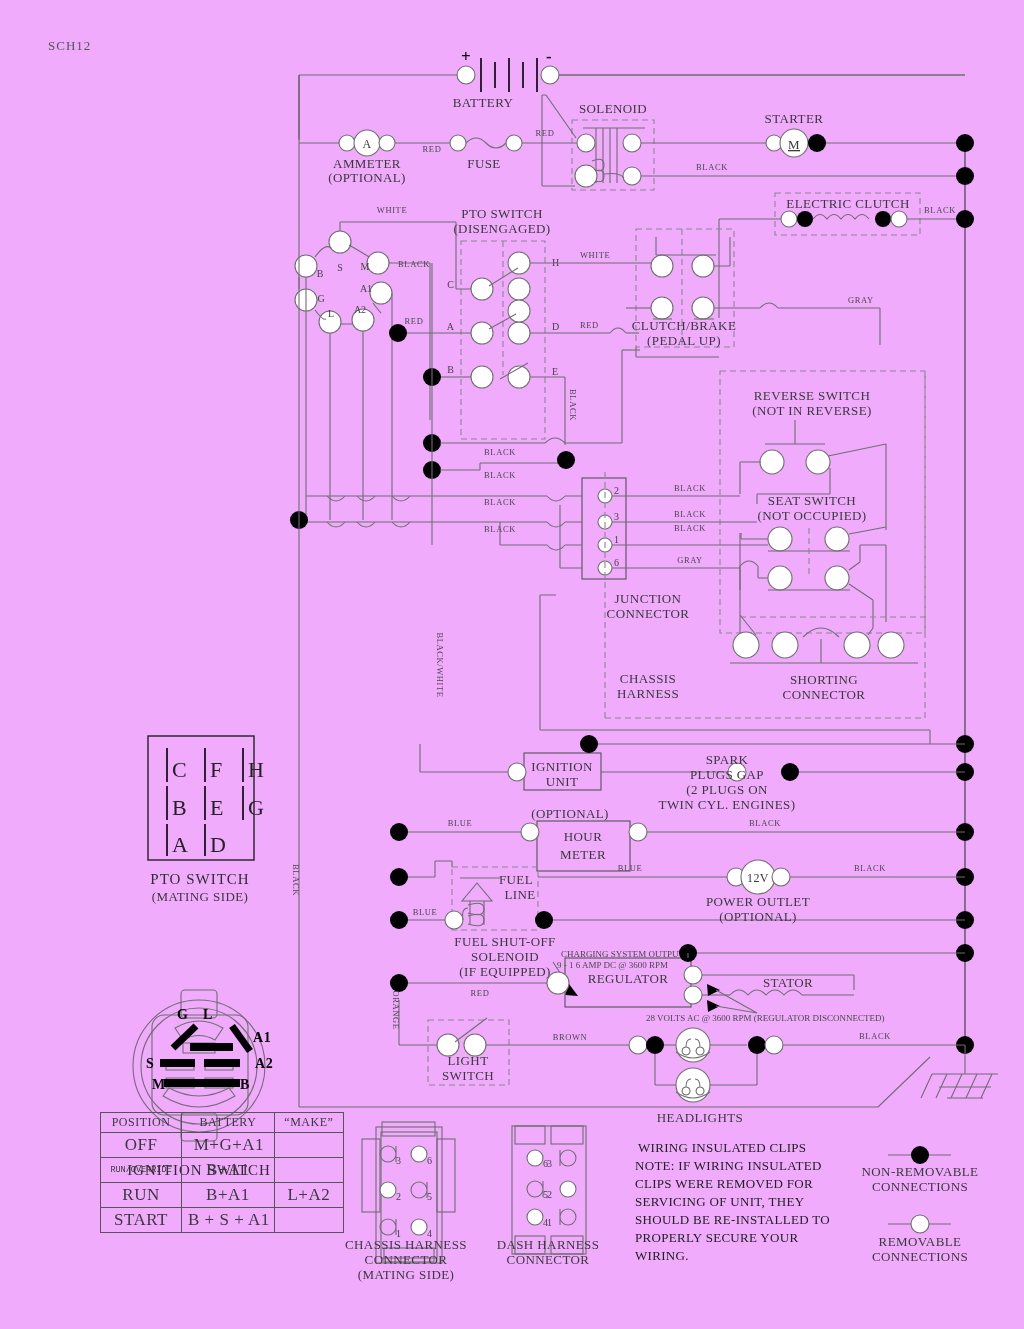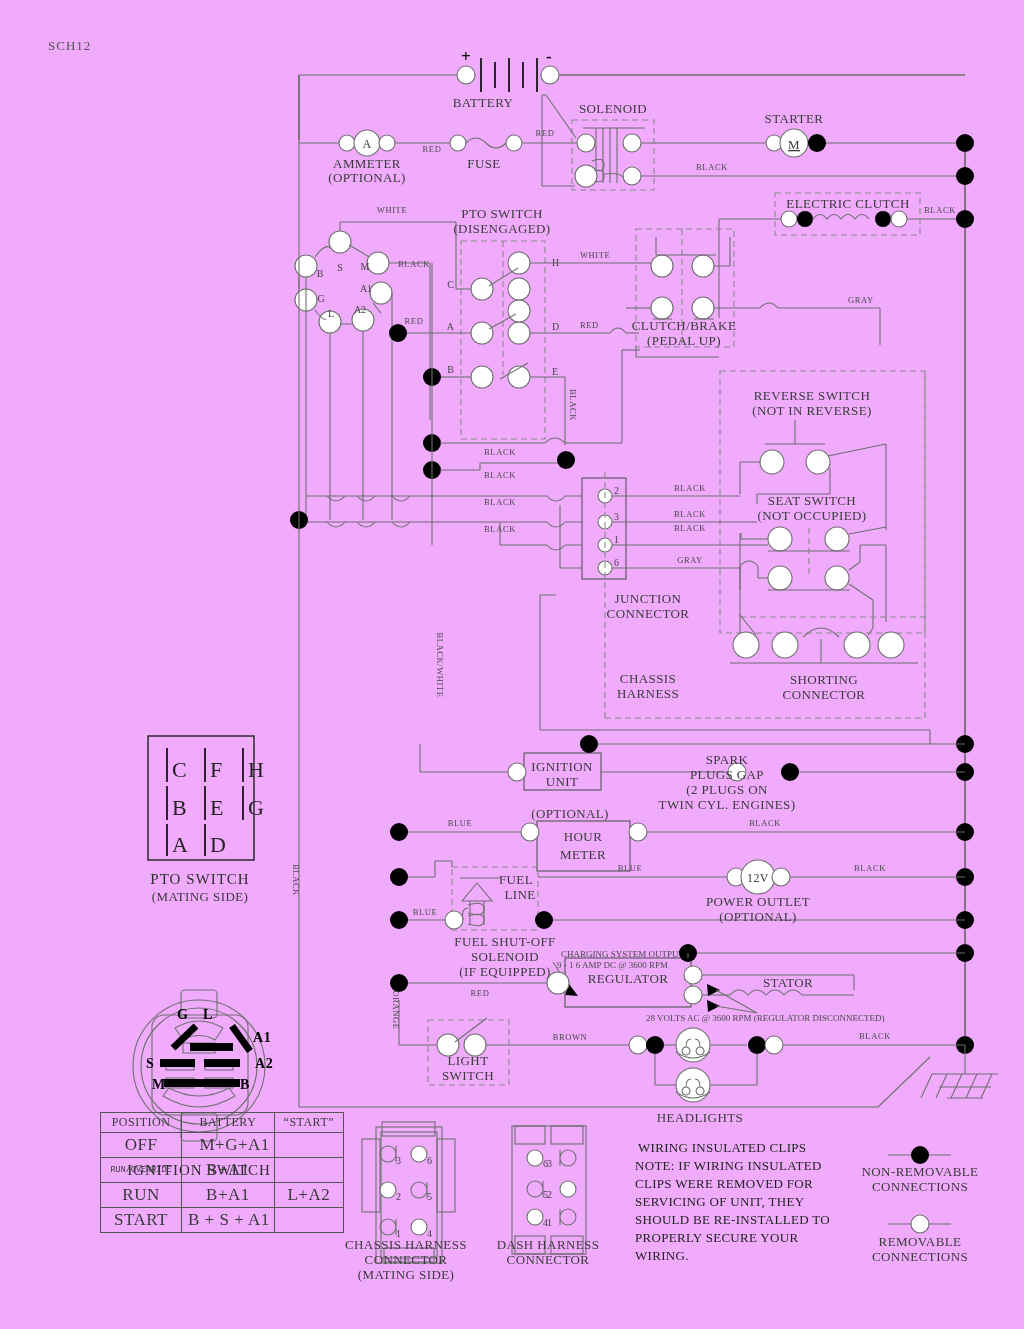--- a/index.html
+++ b/index.html
@@ -20,21 +20,21 @@
   .pin{font-size:10px;fill:#444;}
   .tiny{font-size:9px;fill:#4a4a4a;}
   .note{font-size:13px;fill:#222;letter-spacing:.3px;}
   .big{font-size:14px;letter-spacing:.6px;fill:#2e2e2e;}
   .sch{font-size:13px;fill:#555;letter-spacing:1px;}
   .tblw{border-collapse:collapse;}
   .tblw td{border:1px solid #555;font-size:17px;text-align:center;padding:2px 4px;color:#3a3a3a;
            font-family:"Liberation Serif",serif;letter-spacing:.5px;white-space:nowrap;}
   .tblw td.hd{font-size:12px;}
   .tblw td.sm{font-size:8.5px;letter-spacing:0;font-family:Liberation Mono, monospace;}
-  .tblw td.lf{text-align:right;padding-left:6px;}
+  .tblw td.lf{text-align:center;padding-left:6px;}
   #igtbl{position:absolute;left:100px;top:1112px;}
   #igtbl td:first-child{width:72px;}
   #igtbl td:nth-child(2){width:72px;}
   #igtbl td:nth-child(3){width:60px;}
 </style>
 </head>
 <body>
 
 <div id="root">
 
@@ -598,21 +598,21 @@
     <text class="lbl" x="920" y="1261" text-anchor="middle">CONNECTIONS</text>
   </g>
 
 </svg>
 
 <table class="tblw" id="igtbl">
   <tbody>
         <tr>
     <td class="hd">POSITION</td>
     <td class="hd">BATTERY</td>
-    <td class="hd">“START”</td>
+    <td class="hd">“MAKE”</td>
   </tr>
   <tr>
     <td>OFF</td>
     <td class="lf">M+G+A1</td>
     <td></td>
   </tr>
   <tr>
     <td class="sm">RUN/OVERRIDE</td>
     <td>B+A1</td>
     <td></td>

